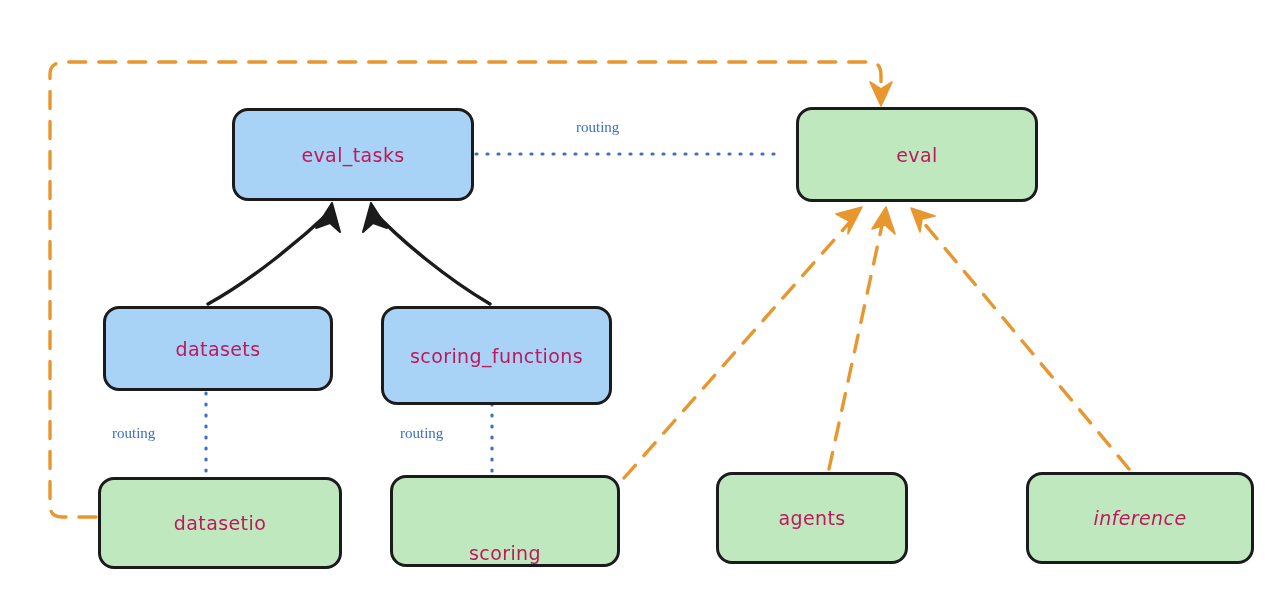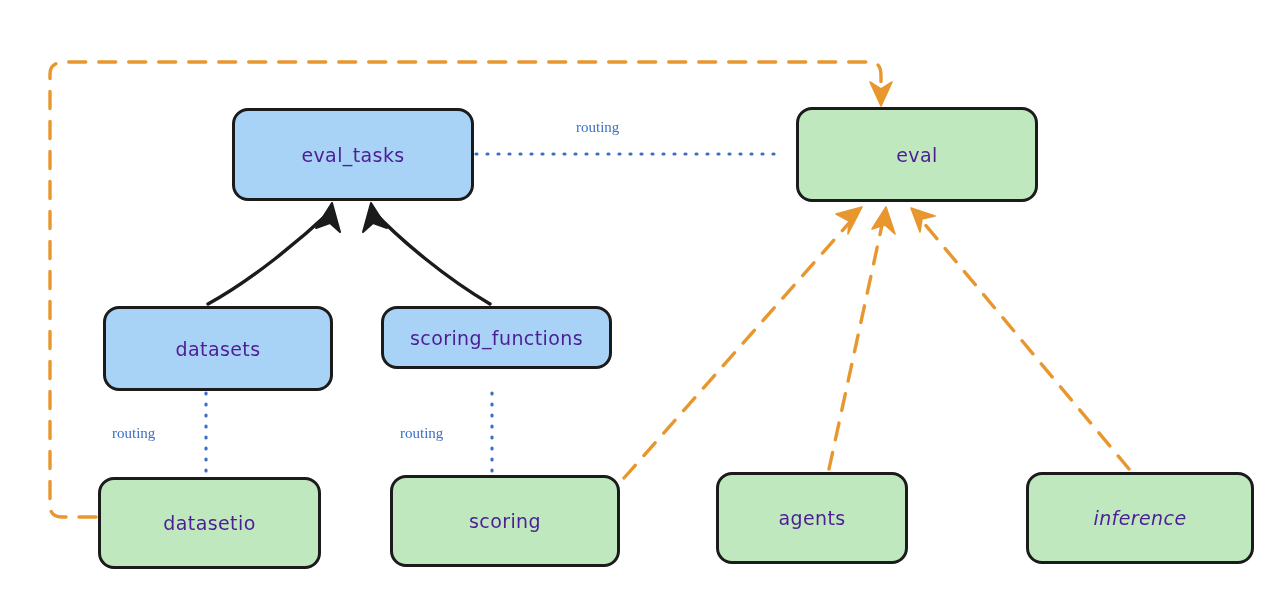--- a/index.html
+++ b/index.html
@@ -33,21 +33,21 @@
     border: 3px solid #1b1b1b;
     border-radius: 16px;
     display: flex;
     align-items: center;
     justify-content: center;
     z-index: 5;
   }
   .node .node-label {
     font-family: "DejaVu Sans", sans-serif;
     font-size: 19px;
-    color: #4c1d95;
+    color: #be185d;
     letter-spacing: 0.4px;
     white-space: nowrap;
     user-select: none;
   }
   .node.api {
     background: #a8d2f6;
   }
   .node.provider {
     background: #c0e8bf;
   }
@@ -117,29 +117,29 @@
   </div>
 
   <div class="node provider" style="left:786px; top:107px; width:242px; height:95px;margin-left:10px;">
     <span class="node-label">eval</span>
   </div>
 
   <div class="node api" style="left:103px; top:306px; width:230px; height:85px;">
     <span class="node-label">datasets</span>
   </div>
 
-  <div class="node api" style="left:381px; top:306px; width:231px; height:63px;">
+  <div class="node api" style="left:381px; top:306px; width:231px; height:99px;">
     <span class="node-label">scoring_functions</span>
   </div>
 
-  <div class="node provider" style="left:98px; top:477px; width:223px; height:92px;">
+  <div class="node provider" style="left:98px; top:477px; width:244px; height:92px;">
     <span class="node-label">datasetio</span>
   </div>
 
-  <div class="node provider" style="left:390px; top:475px; width:230px; height:92px;">
+  <div class="node provider" style="left:390px; top:475px; width:230px; height:92px;align-items:flex-end;">
     <span class="node-label">scoring</span>
   </div>
 
   <div class="node provider" style="left:716px; top:472px; width:192px; height:92px;">
     <span class="node-label">agents</span>
   </div>
 
   <div class="node provider" style="left:1026px; top:472px; width:228px; height:92px;font-style:italic;">
     <span class="node-label">inference</span>
   </div>

